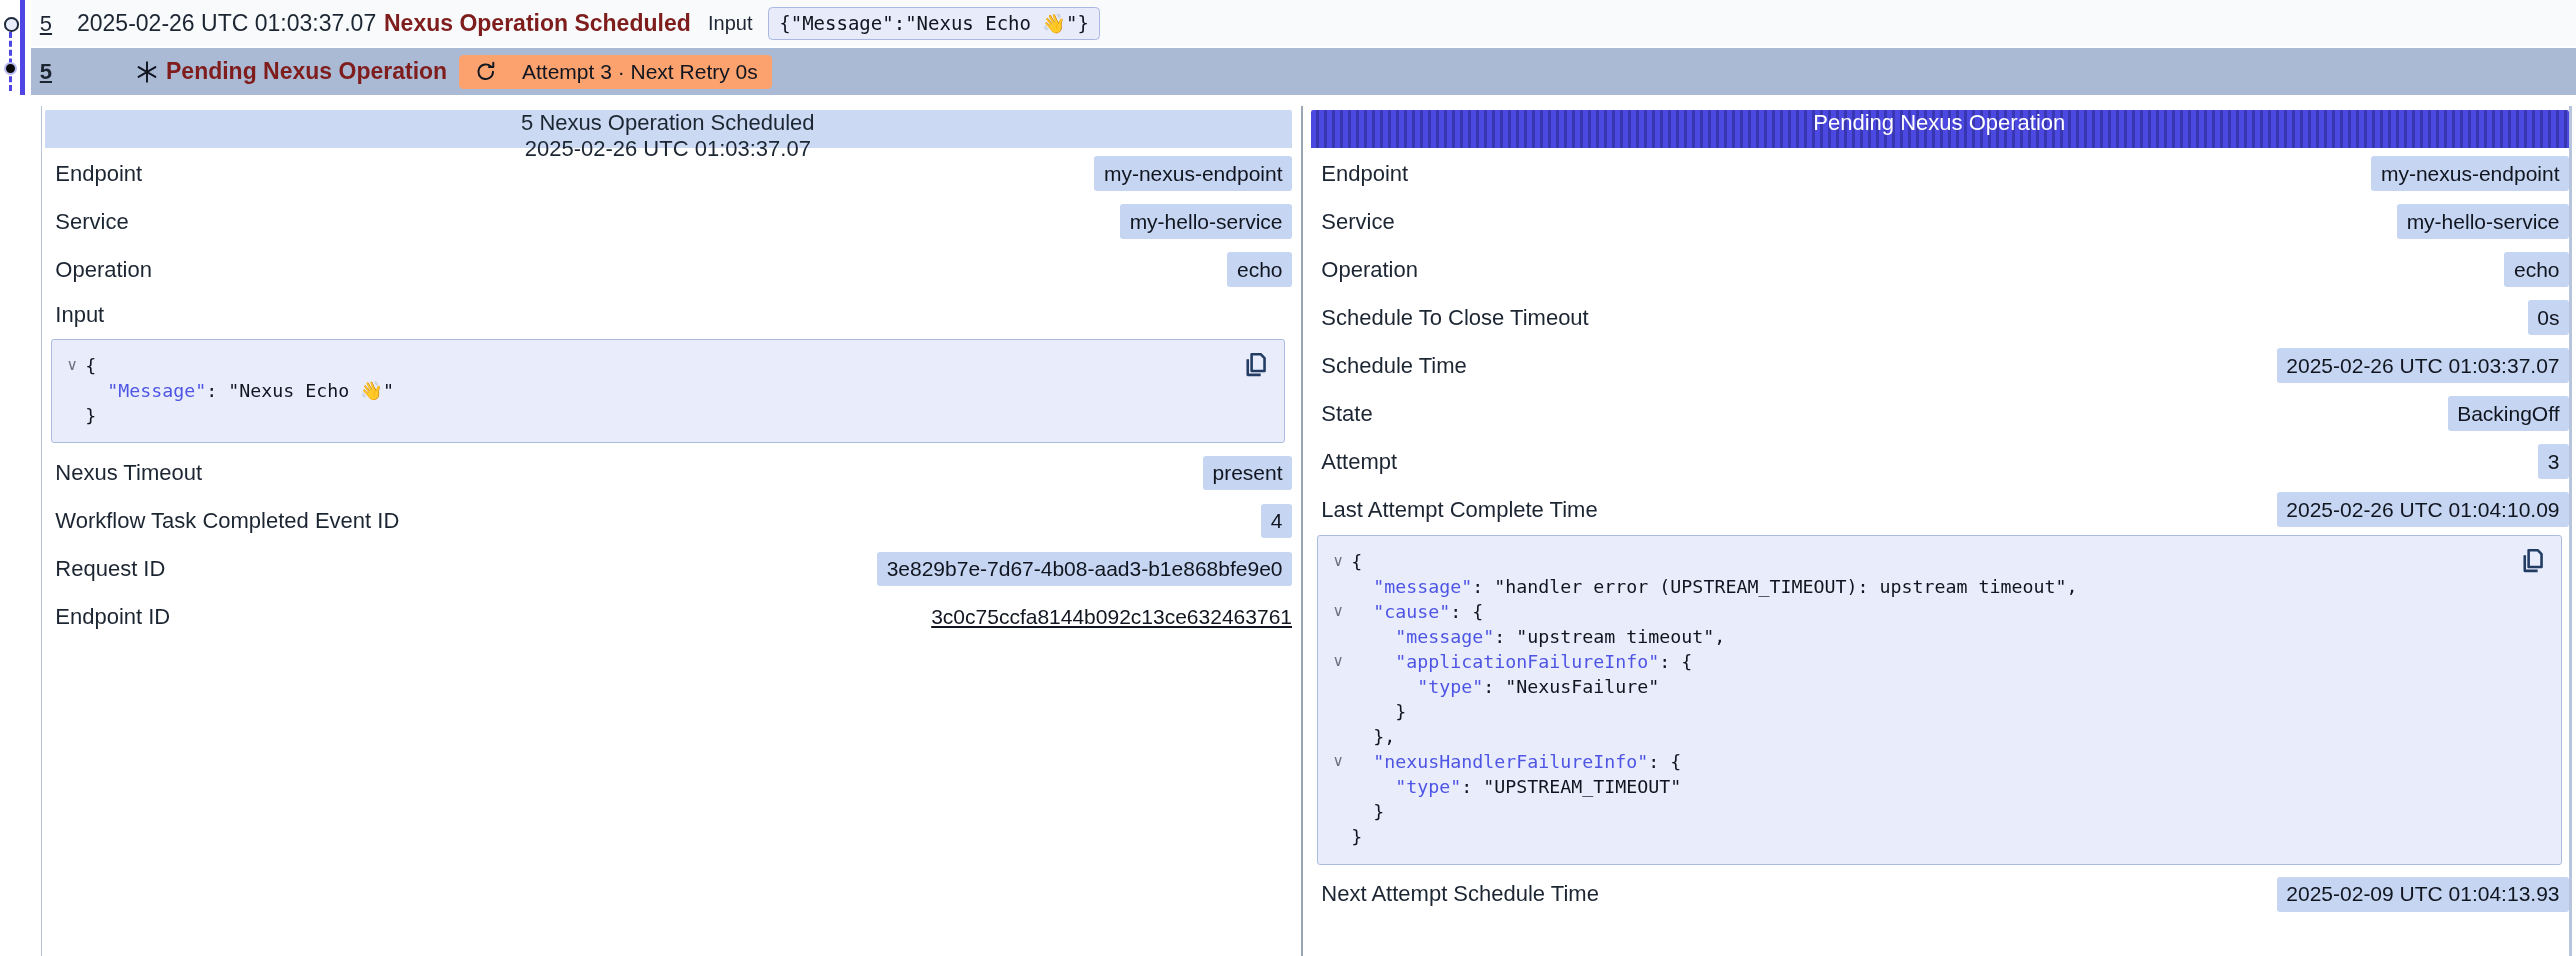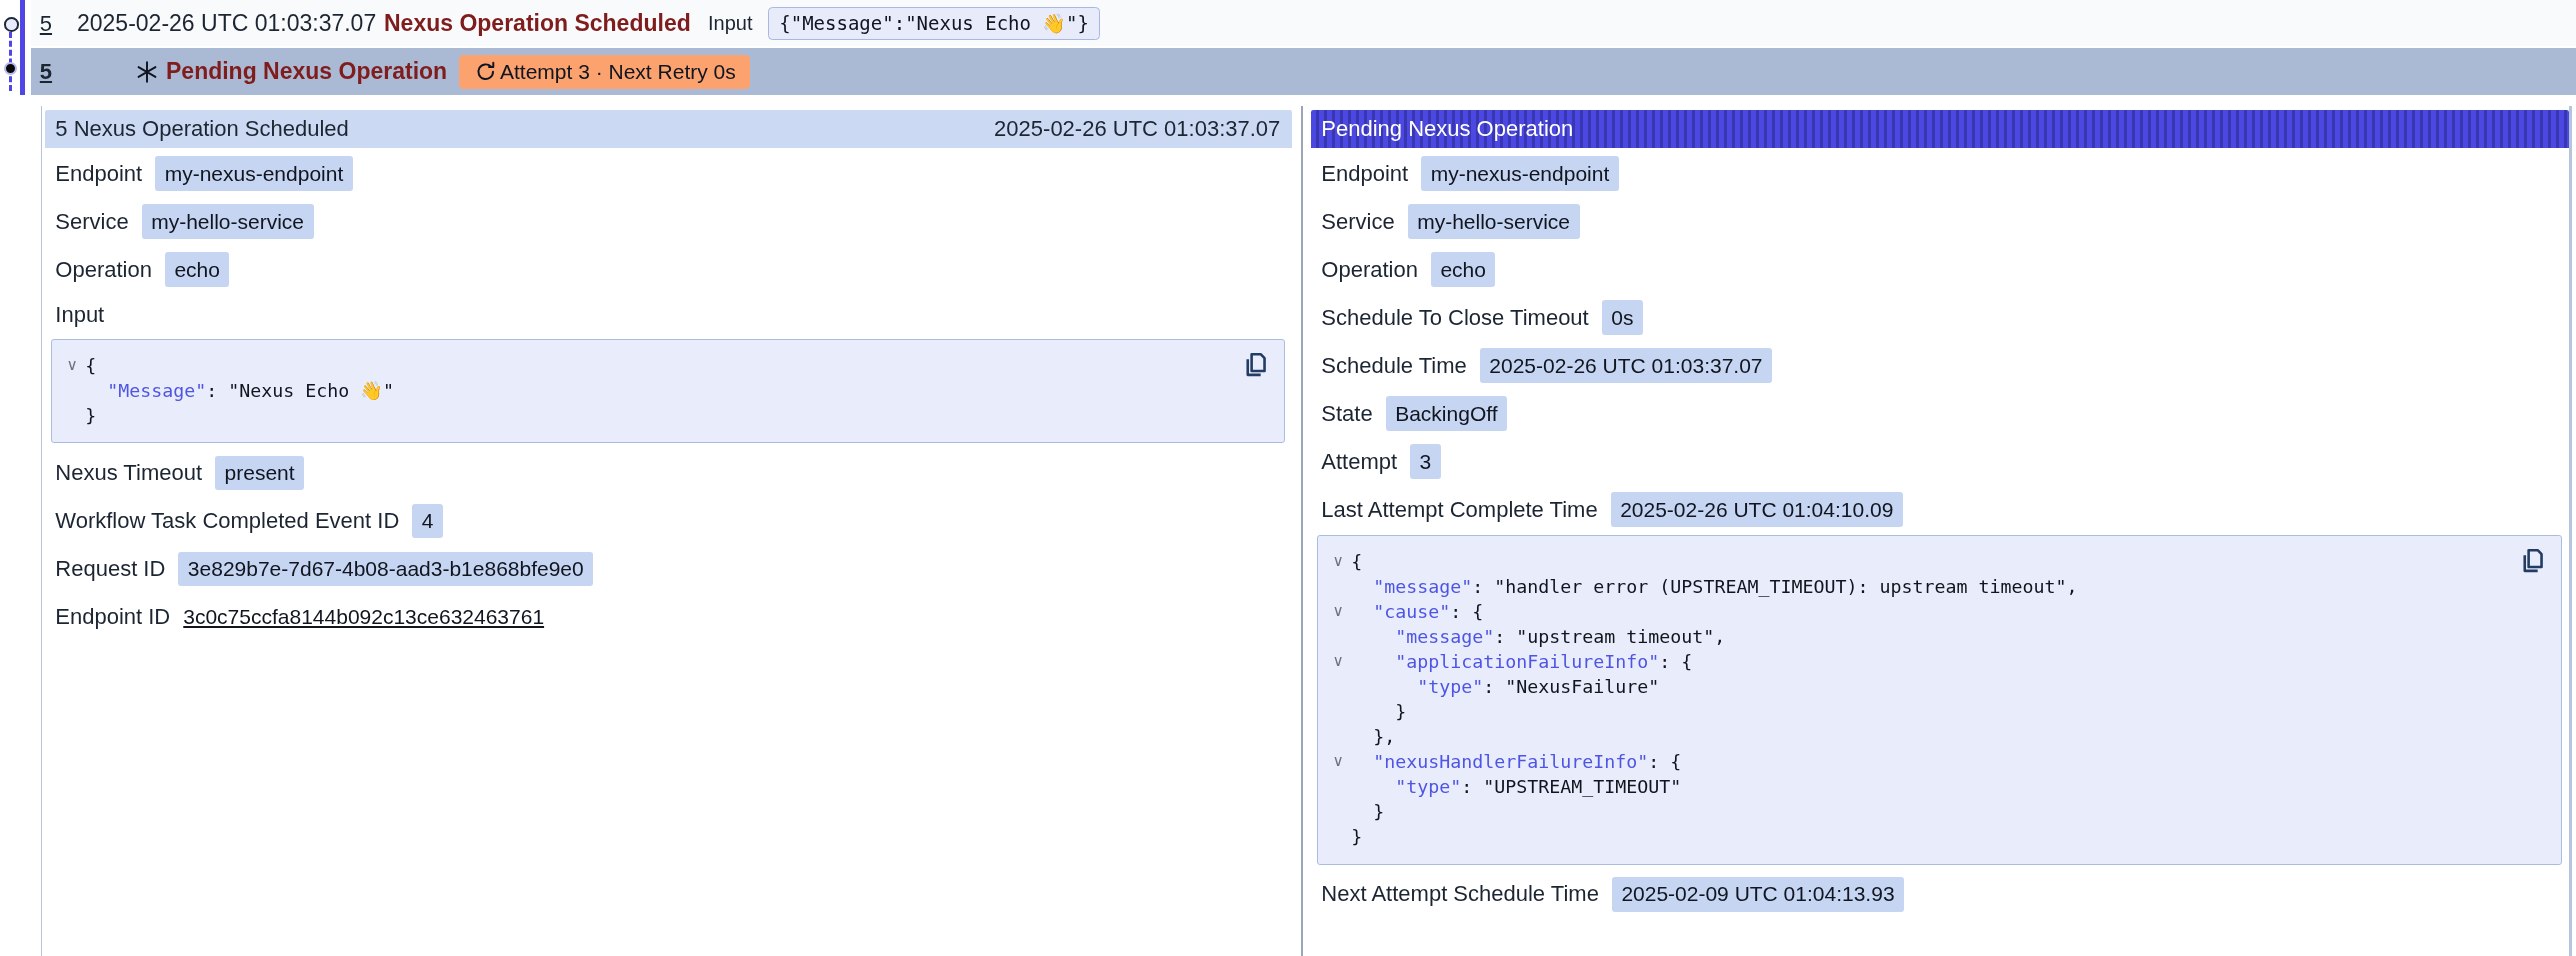--- a/index.html
+++ b/index.html
@@ -19,41 +19,41 @@
   .evrow { position:absolute; left:31px; right:0; height:47px; }
   #row1 { top:0; background:#f8fafc; border-bottom:1.5px solid #ffffff; }
   #row2 { top:48px; background:#abbad4; }
   .evrow .cell { position:absolute; top:0; height:47px; display:flex; align-items:center; }
   .ev-id { font-size:22px; font-weight:500; text-decoration:underline; color:#1c2532; cursor:pointer; }
   .ev-time { font-size:23px; color:#1c2532; }
   .ev-title { font-size:23px; font-weight:700; color:#7f1d1d; }
   .input-label { font-size:20px; color:#1c2532; }
   .input-chip { font-family:"DejaVu Sans Mono", monospace; font-size:19px; background:#e7ebfa;
     border:1.5px solid #a9b7e2; border-radius:4.4px; padding:4.4px 10.3px; color:#10151f; white-space:nowrap; }
-  .attempt-badge { display:flex; align-items:center; gap:3px; background:#fba26f; border-radius:4.4px;
+  .attempt-badge { display:flex; align-items:center; gap:25px; background:#fba26f; border-radius:4.4px;
     height:34px; padding:0 14.6px; font-size:21px; font-weight:500; color:#10151f; }
   .icon-svg { display:block; }
 
   
   .details { position:absolute; left:41px; top:106px; right:0; bottom:0; border-left:1.5px solid #b6c3dc; }
   .panel-divider { position:absolute; left:1301px; top:106px; width:1.5px; height:850px; background:#9aa5b5; }
   .panel-right-edge { position:absolute; left:2569px; top:106px; width:2.9px; height:850px; background:#b7c4de; }
 
   .panel { position:absolute; top:110px; }
   #event-panel { left:45px; width:1247px; }
   #pending-panel { left:1311px; width:1258px; }
 
   .panel-header { height:38px; display:flex; align-items:center; justify-content:space-between;
-    padding:0 11.7px 0 10.3px; font-size:22px; border-radius:2.2px 2.2px 0 0; }
+    padding:0 11.7px 0 10.3px; font-size:22px; border-radius:2.2px 2.2px 0 0;flex-direction:column; }
   #event-panel .panel-header { background:#ccd9f3; color:#1c2532; }
   #pending-panel .panel-header { color:#ffffff; font-weight:500;
     background:repeating-linear-gradient(90deg,#4b49e1 0px,#4b49e1 5.1px,#3936b2 5.1px,#3936b2 8px); }
 
   .fields { padding:1.5px 0 0 10.3px; }
-  .field-row { display:flex; align-items:center; height:48px; }
+  .field-row { display:flex; align-items:center; height:48px;justify-content:space-between; }
   .field-label { font-size:22px; color:#1c2532; margin-right:13px; white-space:nowrap; }
   .field-badge { font-size:21px; color:#10151f; background:#c6d5f1; border-radius:3px;
     padding:5.1px 9.5px; white-space:nowrap; }
   .field-link { font-size:21px; color:#10151f; text-decoration:underline; cursor:pointer; white-space:nowrap; }
 
   .section-label { font-size:22px; color:#1c2532; padding:8.8px 0 8.8px 10.3px; }
 
   .code-block { position:relative; margin:1.5px 7.3px 4.4px 5.9px; background:#e9edfb;
     border:1.5px solid #aabcdf; border-radius:2.9px; padding:13px 51px 14.6px 7.3px; }
   .code-line { display:flex; font-family:"DejaVu Sans Mono", monospace; font-size:18.3px; line-height:25px; }

